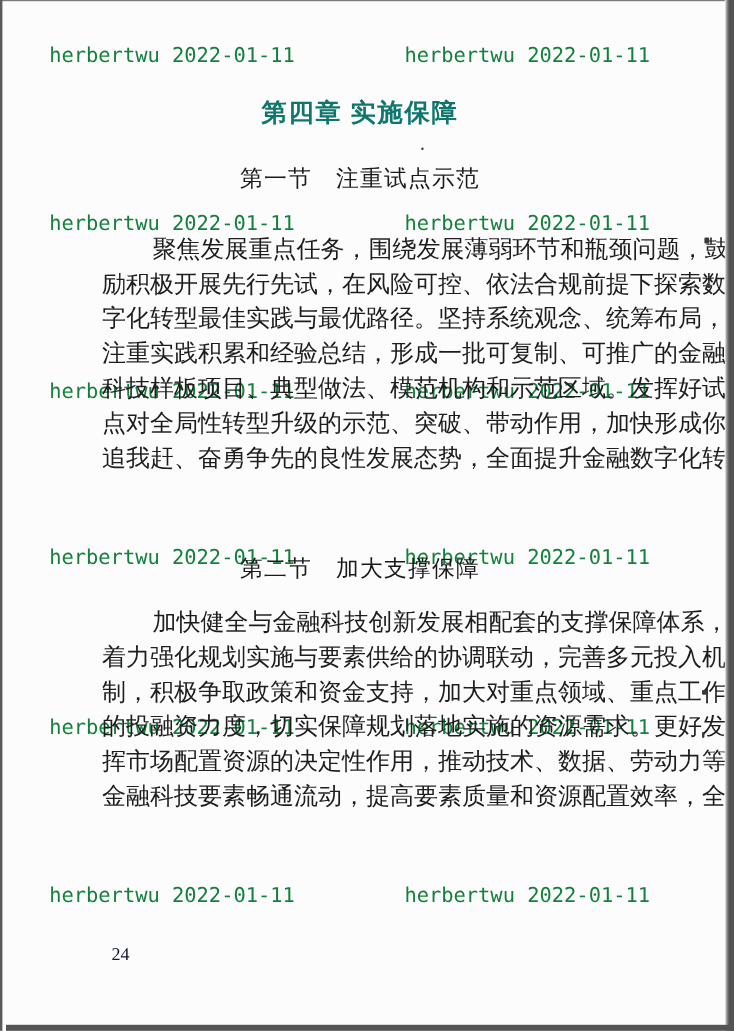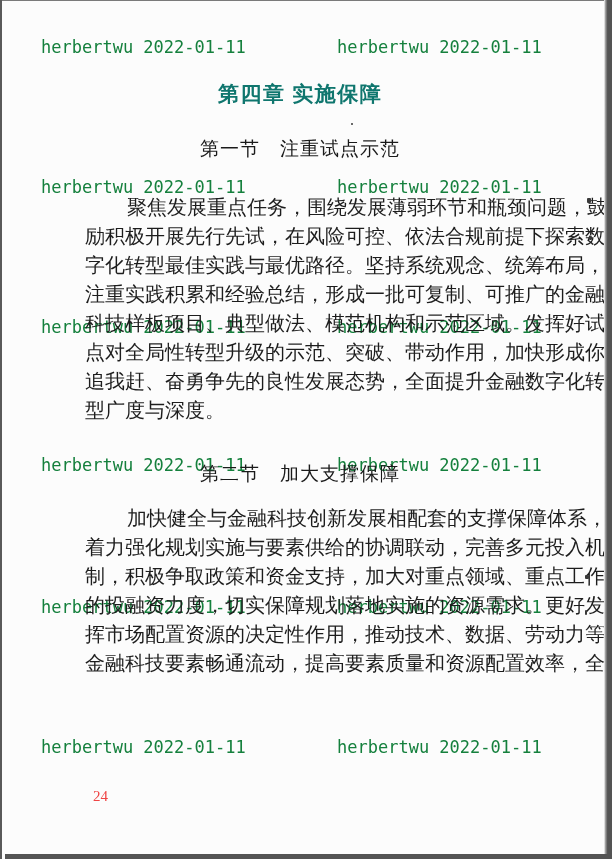--- a/index.html
+++ b/index.html
@@ -52,21 +52,21 @@
     color:#1d1d1d;font-size:20px;
   }
   .para-1{top:193px;}
   .para-2{top:504px;}
   .line{height:29px;display:flex;align-items:center;white-space:nowrap;}
   .jline{justify-content:space-between;}
   .indent{padding-left:42px;}
 
   .page-number{
     position:absolute;left:93px;top:788px;
-    font-size:15px;color:#ef4444;
+    font-size:15px;color:#0f172a;
     font-family:"Liberation Serif","DejaVu Serif",serif;
   }
 </style>
 </head>
 <body>
 
 <div class="page">
 
   <span class="wm" style="left:41px;top:37px">herbertwu 2022-01-11</span>
   <span class="wm" style="left:337px;top:37px">herbertwu 2022-01-11</span>
@@ -272,21 +272,20 @@
         <span>面</span>
         <span>提</span>
         <span>升</span>
         <span>金</span>
         <span>融</span>
         <span>数</span>
         <span>字</span>
         <span>化</span>
         <span>转</span>
       </div>
-    <div class="line">型广度与深度。</div>
   </div>
 
   <div class="section-heading heading-2">第二节　加大支撑保障</div>
   <div class="para para-2">
     <div class="line jline indent">
         <span>加</span>
         <span>快</span>
         <span>健</span>
         <span>全</span>
         <span>与</span>

